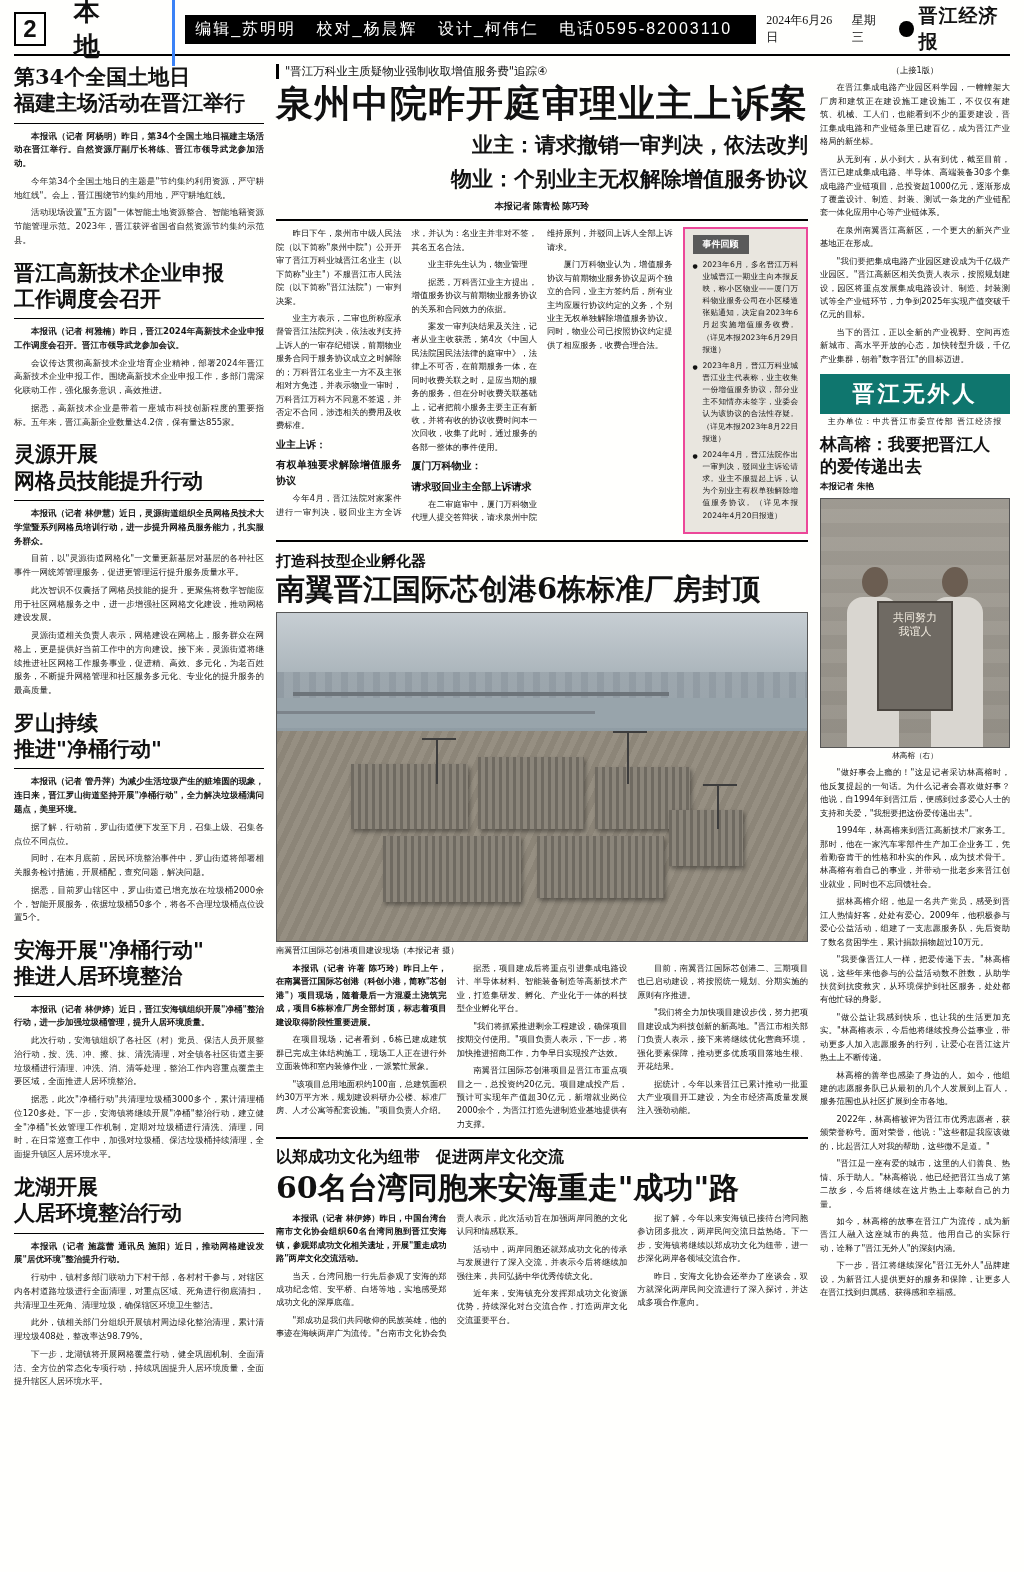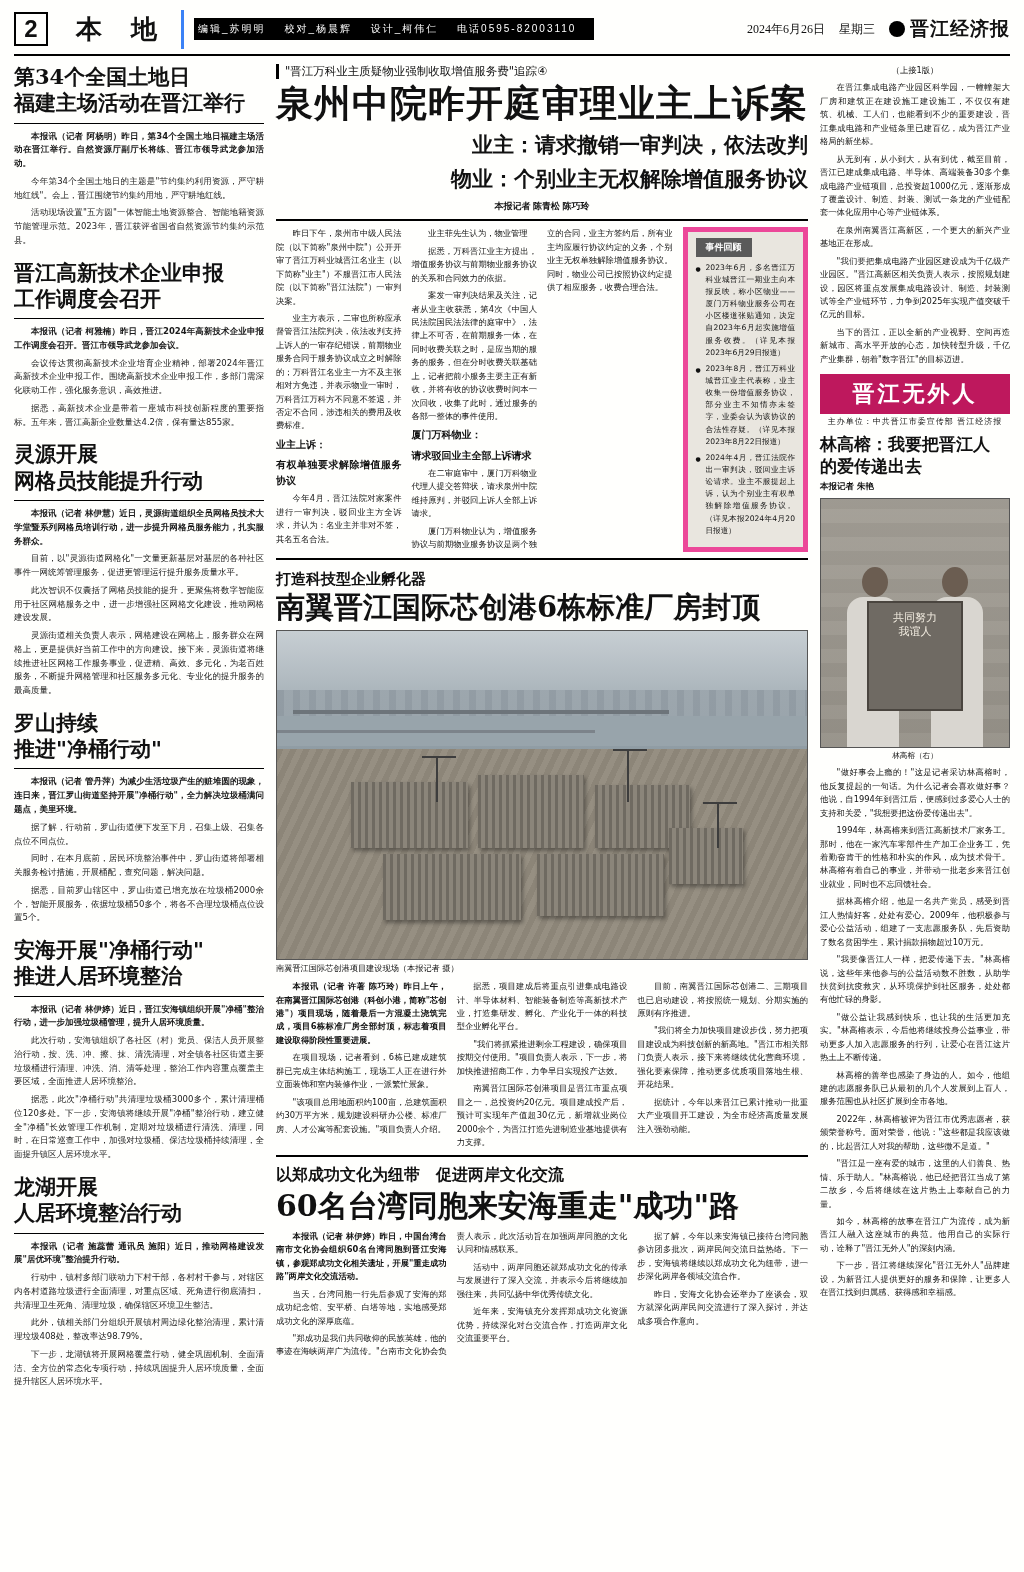--- a/index.html
+++ b/index.html
@@ -25,22 +25,22 @@
     width:34px; height:34px; border:2px solid #000;
     font-family:"Liberation Sans", sans-serif;
     font-size:24px; font-weight:bold; line-height:30px; text-align:center;
   }
   .section-name {
     font-size:26px; font-weight:bold; letter-spacing:10px;
     padding:2px 14px 2px 18px; border-right:3px solid #3b82f6;
     font-family:"DejaVu Serif", serif;
   }
   .credits {
-    background:#000; color:#fff; font-size:10px;
-    padding:4px 4px; letter-spacing:2px;
+    background:#000; color:#fff; font-size:16px;
+    padding:4px 10px; letter-spacing:2px;
     font-family:"Liberation Sans", sans-serif;
     white-space:nowrap;
   }
   .credits span { margin-right:14px; }
   .masthead-right {
     margin-left:auto; display:flex; align-items:center; gap:14px;
     font-size:12px;
   }
   .paper-logo {
     display:flex; align-items:center; gap:5px;
@@ -89,37 +89,37 @@
     text-align:center; margin:2px 0 6px 0;
   }
   .sub-head {
     font-size:21px; font-weight:bold; line-height:1.45;
     font-family:"DejaVu Serif", serif; margin:0 0 3px 0;
     padding-left:2px;
     text-align:right;
   }
   .center-byline {
     text-align:center; font-size:9px; font-weight:bold;
-    margin:6px 0 6px 0; font-family:Liberation Sans, sans-serif;
+    margin:6px 0 6px 0; font-family:Liberation Serif, serif;
   }
   .dbl-rule { border-top:2px solid #000; margin:6px 0; }
 
   .text4 {
     columns:4; column-gap:10px; column-rule:0;
     font-size:8.3px; line-height:1.62; text-align:justify;
     font-family:"DejaVu Sans", sans-serif;
   }
   .text4 p { margin:0 0 4px 0; text-indent:2em; }
   .text4 h4 {
     margin:4px 0 3px; font-size:10px; font-family:"DejaVu Serif", serif;
   }
 
   
   .recap {
-    background:#e9e6df; border:5px solid #ec4899;
+    background:#e9e6df; border:2px solid #ec4899;
     padding:6px 8px; font-size:7.6px; line-height:1.6;
     font-family:"DejaVu Sans", sans-serif;
     break-inside:avoid;
     margin-top:28px;
   }
   .recap-title {
     display:inline-block; background:#5a5a5a; color:#fff;
     font-size:9px; padding:2px 10px; margin-bottom:5px; font-weight:bold;
   }
   .recap li { margin:0 0 4px 0; list-style:none; text-indent:0; position:relative; padding-left:10px;}
@@ -158,39 +158,39 @@
   .text3 p { margin:0 0 4px 0; text-indent:2em; }
 
   
   .story3-kicker { font-size:16px; font-weight:bold; font-family:"DejaVu Serif", serif; margin:8px 0 3px;}
   .story3-head { font-size:30px; font-weight:bold; font-family:"DejaVu Serif", serif; line-height:1.15; margin-bottom:6px;}
 
   
   .rcol-top { font-size:8.3px; line-height:1.62; text-align:justify; font-family:"DejaVu Sans", sans-serif;}
   .rcol-top p { margin:0 0 4px 0; text-indent:2em; }
   .brand-badge {
-    background:#be185d; color:#fff; text-align:center; padding:5px 4px;
+    background:#0f766e; color:#fff; text-align:center; padding:5px 4px;
     font-size:22px; font-weight:bold; letter-spacing:3px;
     font-family:"DejaVu Serif", serif; margin:8px 0 2px;
   }
   .brand-sub { text-align:center; font-size:8px; letter-spacing:1px; margin-bottom:6px;
     font-family:"DejaVu Sans", sans-serif; }
   .rhead { font-size:17px; font-weight:bold; line-height:1.3; font-family:"DejaVu Serif", serif; margin-bottom:4px;}
   .rbyline { font-size:8.5px; font-weight:bold; font-family:"DejaVu Sans", sans-serif; margin-bottom:5px;}
   .rphoto {
     width:100%; height:250px; border:1px solid #555; position:relative; overflow:hidden;
     background:linear-gradient(#b7b2a9,#8e897f);
   }
   .rphoto .wall { position:absolute; inset:0; background:
      repeating-linear-gradient(0deg,#9e9a92 0 14px,#938f87 14px 28px); opacity:.7;}
   .rphoto .person { position:absolute; bottom:0; width:52px; height:150px; background:#d9d6d0; border-radius:16px 16px 0 0;}
   .rphoto .head { position:absolute; width:26px;height:30px;border-radius:50%;background:#6b5d51;}
   .rphoto .banner {
     position:absolute; left:50%; transform:translateX(-50%); bottom:36px;
-    width:96px; height:110px; background:#6f6a63; border:2px solid #4a453f;
+    width:76px; height:110px; background:#6f6a63; border:2px solid #4a453f;
     color:#f2ece0; font-size:11px; text-align:center; padding-top:8px; line-height:1.25;
   }
   .rcaption { font-size:7.6px; text-align:center; margin-top:3px; font-family:"DejaVu Sans", sans-serif;}
   .rtext { font-size:8.3px; line-height:1.62; text-align:justify; font-family:"DejaVu Sans", sans-serif; margin-top:5px;}
   .rtext p { margin:0 0 4px 0; text-indent:2em; }
 </style>
 </head>
 <body>
 
 <div class="page">

